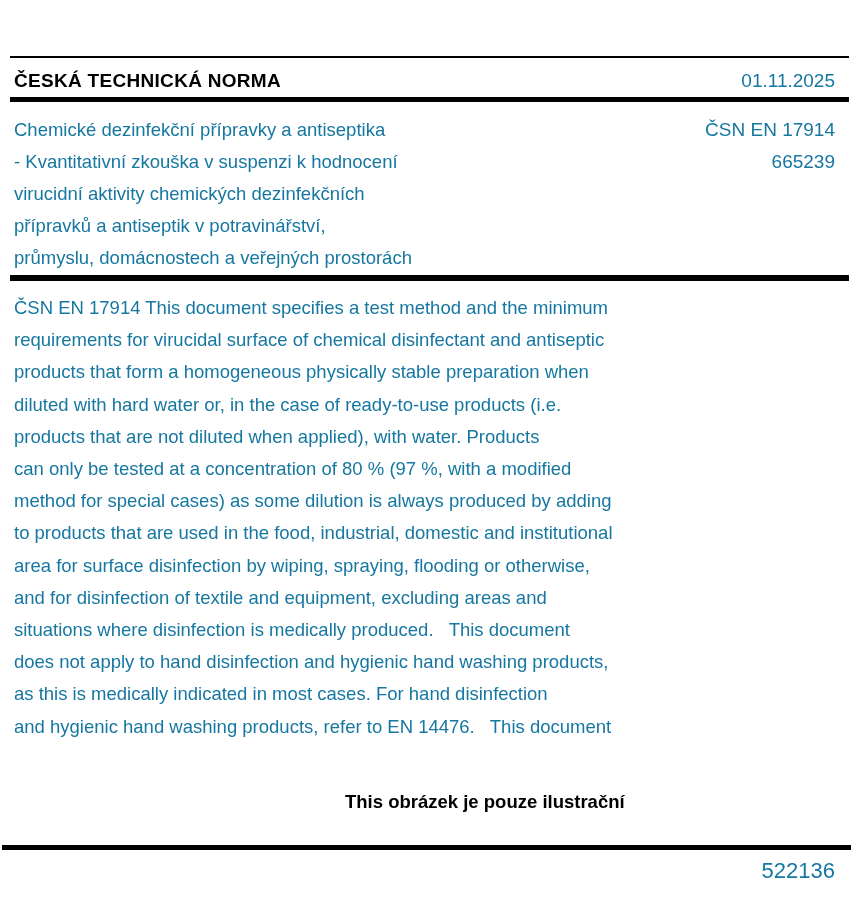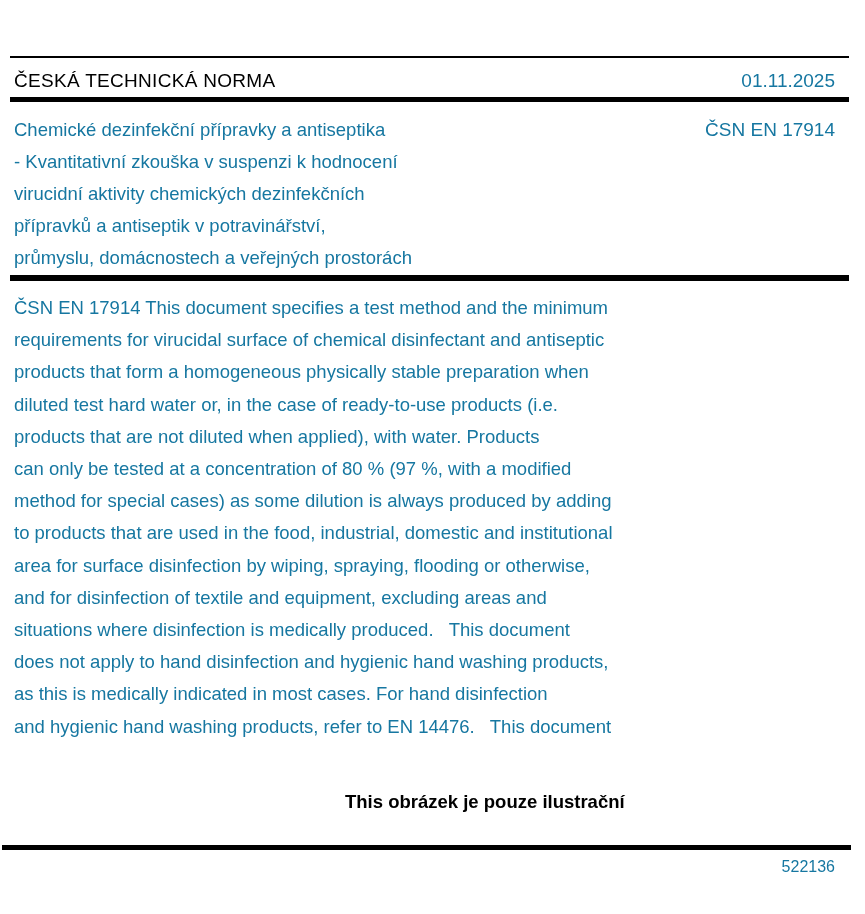--- a/index.html
+++ b/index.html
@@ -25,21 +25,21 @@
 
   .header-row {
     position: absolute;
     top: 70px; left: 14px; right: 30px;
     display: flex;
     justify-content: space-between;
     align-items: baseline;
   }
   .header-title {
     font-size: 19px;
-    font-weight: normal;
+    font-weight: bold;
     color: #000000;
     letter-spacing: 0.3px;
   }
   .header-date {
     font-size: 19px;
     color: var(--accent);
   }
 
   .title-block {
     position: absolute;
@@ -72,21 +72,21 @@
     top: 861px; left: 18px;
     color: #000000;
     font-size: 13px;
     font-weight: bold;
     line-height: 17.5px;
   }
   .footer-code {
     position: absolute;
     top: 858px; right: 30px;
     color: var(--accent);
-    font-size: 16px;
+    font-size: 22px;
   }
 </style>
 </head>
 <body>
 
 <div class="page">
 
   <div class="rule rule-top"></div>
 
   <div class="header-row">
@@ -99,30 +99,31 @@
   <div class="title-block">
     <div class="title-lines">
       <div>Chemické dezinfekční přípravky a antiseptika</div>
       <div>- Kvantitativní zkouška v suspenzi k hodnocení</div>
       <div>virucidní aktivity chemických dezinfekčních</div>
       <div>přípravků a antiseptik v potravinářství,</div>
       <div>průmyslu, domácnostech a veřejných prostorách</div>
     </div>
     <div class="title-ref">
       <div>ČSN EN 17914</div>
+      <div>665239</div>
     </div>
   </div>
 
   <div class="rule rule-title"></div>
 
   <div class="abstract">
     <div>ČSN EN 17914 This document specifies a test method and the minimum</div>
     <div>requirements for virucidal surface of chemical disinfectant and antiseptic</div>
     <div>products that form a homogeneous physically stable preparation when</div>
-    <div>diluted test hard water or, in the case of ready-to-use products (i.e.</div>
+    <div>diluted with hard water or, in the case of ready-to-use products (i.e.</div>
     <div>products that are not diluted when applied), with water. Products</div>
     <div>can only be tested at a concentration of 80 % (97 %, with a modified</div>
     <div>method for special cases) as some dilution is always produced by adding</div>
     <div>to products that are used in the food, industrial, domestic and institutional</div>
     <div>area for surface disinfection by wiping, spraying, flooding or otherwise,</div>
     <div>and for disinfection of textile and equipment, excluding areas and</div>
     <div>situations where disinfection is medically produced.   This document</div>
     <div>does not apply to hand disinfection and hygienic hand washing products,</div>
     <div>as this is medically indicated in most cases. For hand disinfection</div>
     <div>and hygienic hand washing products, refer to EN 14476.   This document</div>

